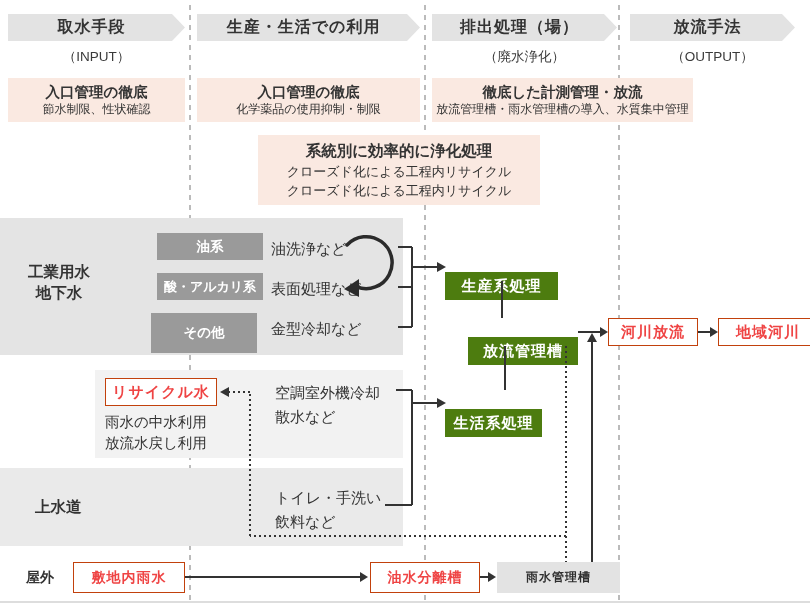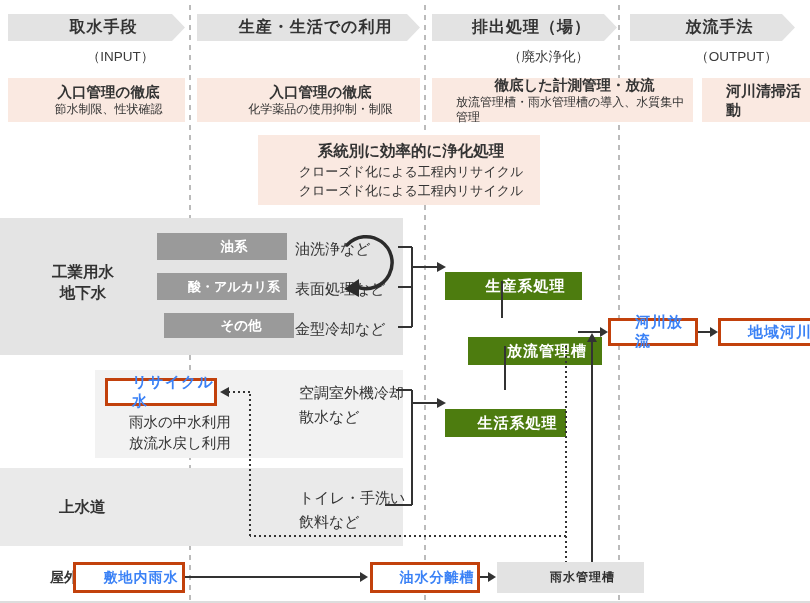--- a/index.html
+++ b/index.html
@@ -1,42 +1,42 @@
 <!DOCTYPE html>
 <html><head>
 <meta charset="utf-8">
 <style>
   html,body{margin:0;padding:0;background:#fff;}
   .canvas{
     position:relative;width:810px;height:603px;background:#fff;overflow:hidden;
     font-family:"Liberation Sans","DejaVu Sans",sans-serif;color:#333;
     border-bottom:2px solid #ddd;box-sizing:border-box;
   }
-  .abs{position:absolute;padding-left:24px;}
+  .abs{position:absolute;}
   svg.layer{position:absolute;left:0;top:0;pointer-events:none;}
   
   .chevron{
     height:27px;background:#e3e3e3;display:flex;align-items:center;justify-content:center;
     font-size:16px;font-weight:bold;letter-spacing:1px;color:#333;
     clip-path:polygon(0 0, calc(100% - 13px) 0, 100% 50%, calc(100% - 13px) 100%, 0 100%);
     padding-right:10px;box-sizing:border-box;
   }
   .subtitle{height:18px;display:flex;align-items:center;justify-content:center;font-size:13.5px;color:#3a3a3a;}
   
   .note{background:#fae9e1;display:flex;flex-direction:column;align-items:center;justify-content:center;box-sizing:border-box;}
   .note .t{font-size:14.5px;font-weight:bold;line-height:19px;}
   .note .s{font-size:12px;line-height:15px;}
   .note3 .t{font-size:15.5px;font-weight:bold;line-height:22px;}
   .note3 .s{font-size:13px;line-height:19px;}
   
   .section{box-sizing:border-box;}
   .tag{background:#9a9a9a;color:#fff;font-weight:bold;font-size:13.5px;display:flex;align-items:center;justify-content:center;}
   .use{font-size:15px;color:#333;line-height:24px;white-space:nowrap;}
   .proc{background:#4d7c0f;color:#fff;font-weight:bold;font-size:15px;display:flex;align-items:center;justify-content:center;letter-spacing:1px;margin-top:19px;}
-  .wbox{background:#fff;border:3px solid #c2410c;color:#3b82f6;font-weight:bold;display:flex;align-items:center;justify-content:center;box-sizing:border-box;letter-spacing:1px;}
+  .wbox{background:#fff;border:1px solid #c2410c;color:#ef4444;font-weight:bold;display:flex;align-items:center;justify-content:center;box-sizing:border-box;letter-spacing:1px;}
   .grayfill{background:#e3e3e3;color:#2e2e2e;font-weight:bold;display:flex;align-items:center;justify-content:center;letter-spacing:1px;}
   .seclabel{font-weight:bold;font-size:15.5px;color:#333;line-height:21px;}
 </style>
 </head>
 <body>
 
 <div class="canvas">
 
   <svg class="layer" width="810" height="603" style="z-index:0">
     <g stroke="#bbbbbb" stroke-width="2" stroke-dasharray="5 5">
@@ -68,38 +68,35 @@
     <div class="s">節水制限、性状確認</div>
   </div>
   <div class="abs note" style="left:197px;top:78px;width:223px;height:44px;z-index:1">
     <div class="t">入口管理の徹底</div>
     <div class="s">化学薬品の使用抑制・制限</div>
   </div>
   <div class="abs note" style="left:432px;top:78px;width:261px;height:44px;z-index:1">
     <div class="t">徹底した計測管理・放流</div>
     <div class="s">放流管理槽・雨水管理槽の導入、水質集中管理</div>
   </div>
-  <div class="abs note" style="left:702px;top:78px;width:108px;height:44px;z-index:1">
-    <div class="t" style="font-size:15px">河川清掃活動</div>
-  </div>
 
   <div class="abs note note3" style="left:258px;top:135px;width:282px;height:70px;z-index:1">
     <div class="t">系統別に効率的に浄化処理</div>
     <div class="s">クローズド化による工程内リサイクル</div>
     <div class="s">クローズド化による工程内リサイクル</div>
   </div>
 
   <div class="abs section" style="left:0;top:218px;width:403px;height:137px;background:#e4e4e4;z-index:1"></div>
   <div class="abs seclabel" style="left:14px;top:261px;width:90px;text-align:center;z-index:2">
     <div>工業用水</div>
     <div>地下水</div>
   </div>
   <div class="abs tag" style="left:157px;top:233px;width:106px;height:27px;z-index:2">油系</div>
   <div class="abs tag" style="left:157px;top:273px;width:106px;height:27px;font-size:13px;z-index:2">酸・アルカリ系</div>
-  <div class="abs tag" style="left:164px;top:313px;width:106px;height:25px;z-index:2">その他</div>
+  <div class="abs tag" style="left:151px;top:313px;width:106px;height:40px;z-index:2">その他</div>
   <div class="abs use" style="left:271px;top:237px;z-index:2">油洗浄など</div>
   <div class="abs use" style="left:271px;top:277px;z-index:2">表面処理など</div>
   <div class="abs use" style="left:271px;top:317px;z-index:2">金型冷却など</div>
 
   <div class="abs section" style="left:95px;top:370px;width:308px;height:88px;background:#f2f2f2;z-index:1"></div>
   <div class="abs wbox" style="left:105px;top:378px;width:112px;height:28px;font-size:15px;z-index:2">リサイクル水</div>
   <div class="abs" style="left:105px;top:412px;font-size:14.5px;line-height:21px;z-index:2">
     <div>雨水の中水利用</div>
     <div>放流水戻し利用</div>
   </div>

